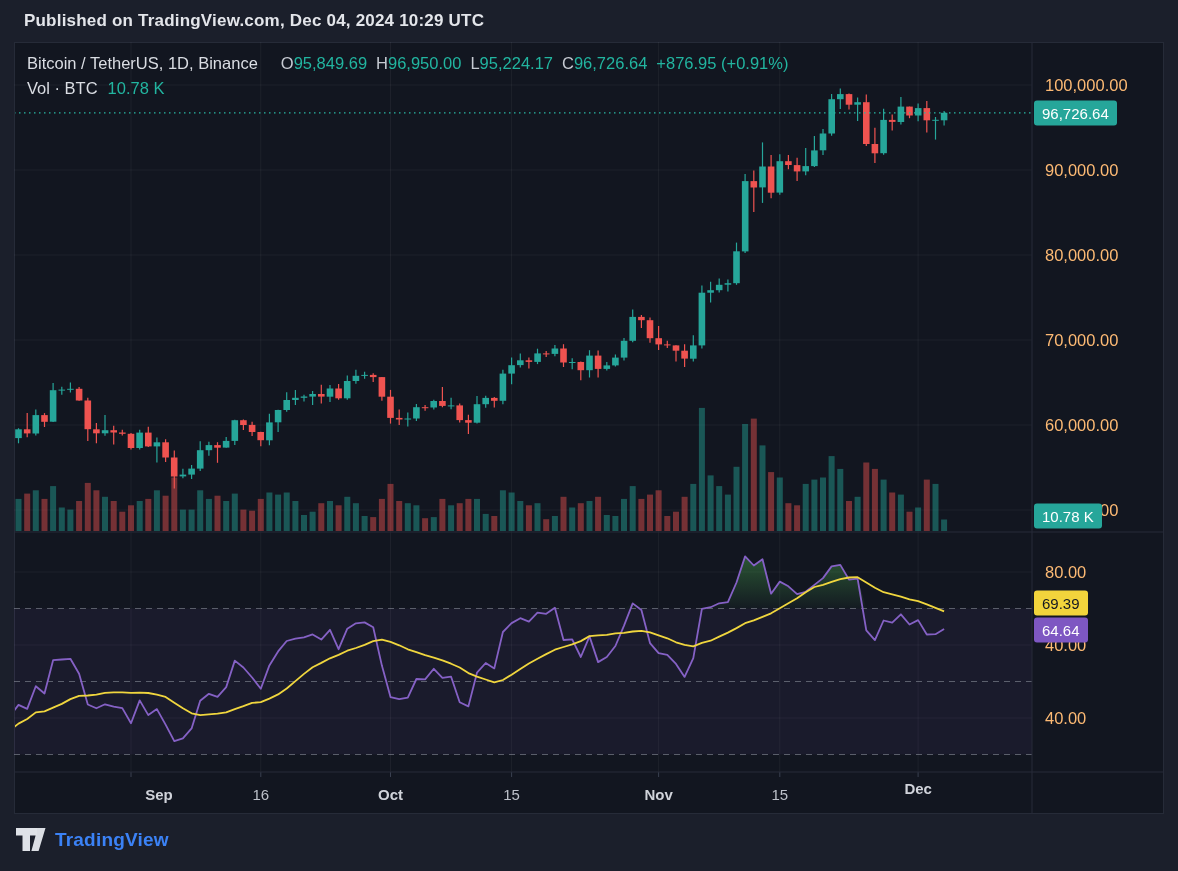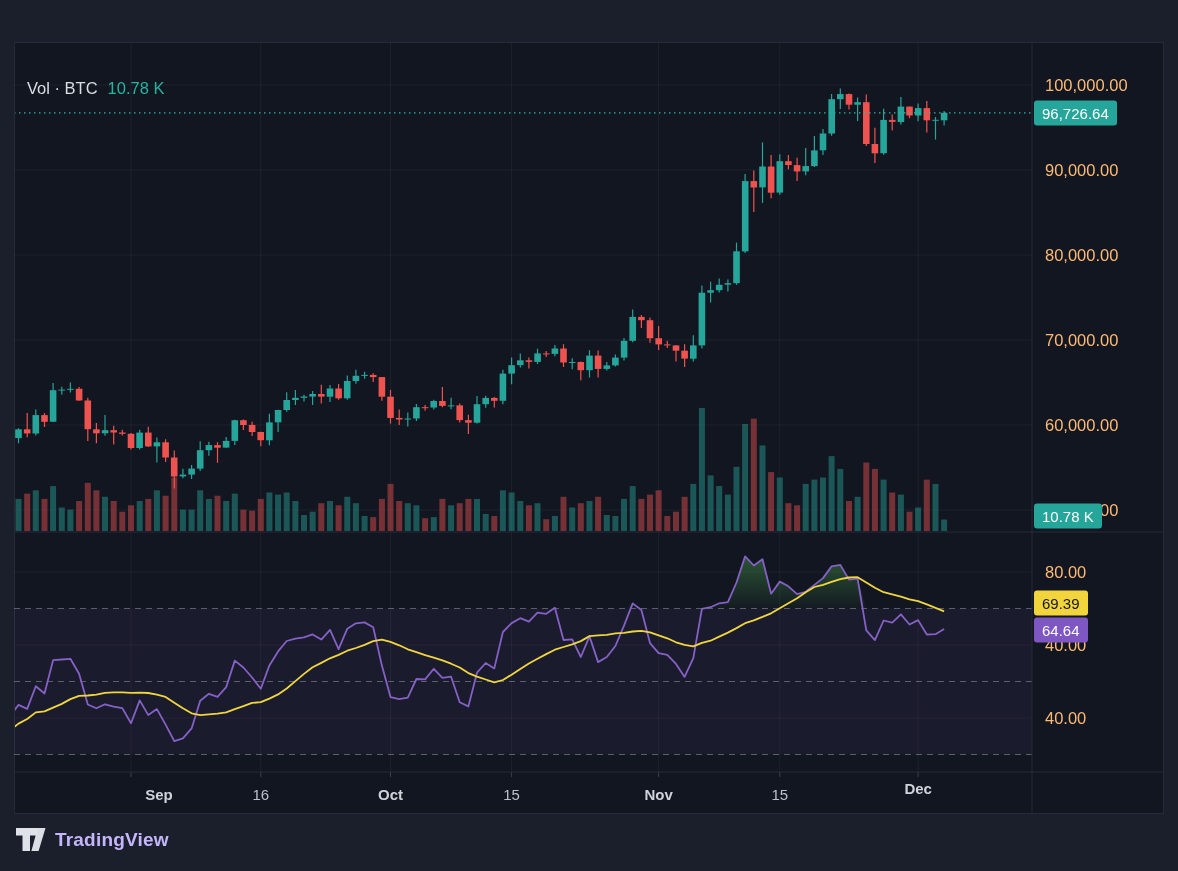--- a/index.html
+++ b/index.html
@@ -21,26 +21,27 @@
   .axis-label{position:absolute;left:1045px;transform:translateY(-50%);font-size:16.5px;color:#fdba74;white-space:nowrap;}
   .time-label{position:absolute;transform:translate(-50%,0);top:786px;font-size:15px;color:#bcc0c9;}
   .time-label.bold{font-weight:700;color:#d0d3da;}
   .badge{position:absolute;left:1034px;transform:translateY(-50%);border-radius:3px;font-size:15px;
          padding:4px 8px;color:#fff;white-space:nowrap;}
   #price-badge{background:#26a69a;}
   #vol-badge{background:#26a69a;}
   #rsi-ma-badge{background:#f2d43c;color:#131722;}
   #rsi-badge{background:#7e57c2;}
   #footer{left:16px;top:828px;display:flex;align-items:center;gap:9px;}
-  #footer .brand{font-size:19px;font-weight:700;color:#c4b5fd;letter-spacing:.2px;}
+  #footer .brand{font-size:19px;font-weight:700;color:#3b82f6;letter-spacing:.2px;}
 </style>
 </head>
 <body>
 
 <div id="stage">
+  <div id="published" class="abs">Published on TradingView.com, Dec 04, 2024 10:29 UTC</div>
 
   <div id="chart-bg" class="abs"></div>
   <div id="svg-holder" class="abs" style="left:0;top:0;"><svg width="1178" height="871">
    <defs>
     <clipPath id="mainClip">
             <rect x="15" y="43" width="1016" height="488"></rect>
           </clipPath>
     <clipPath id="rsiClip">
             <rect x="15" y="533" width="1016" height="238"></rect>
           </clipPath>
@@ -409,20 +410,23 @@
         <g clip-path="url(#rsiClip)">
   <path d="M-102.6,608.5 L-102.6,608.5 L-93.9,608.5 L-85.3,608.5 L-76.6,608.5 L-68.0,608.5 L-59.3,608.5 L-50.7,608.5 L-42.0,608.5 L-33.3,608.5 L-24.7,608.5 L-16.1,608.5 L-7.4,608.5 L1.3,608.5 L9.9,608.5 L18.5,608.5 L27.2,608.5 L35.8,608.5 L44.5,608.5 L53.1,608.5 L61.8,608.5 L70.4,608.5 L79.1,608.5 L87.8,608.5 L96.4,608.5 L105.0,608.5 L113.7,608.5 L122.3,608.5 L131.0,608.5 L139.7,608.5 L148.3,608.5 L156.9,608.5 L165.6,608.5 L174.3,608.5 L182.9,608.5 L191.6,608.5 L200.2,608.5 L208.9,608.5 L217.5,608.5 L226.2,608.5 L234.8,608.5 L243.4,608.5 L252.1,608.5 L260.8,608.5 L269.4,608.5 L278.1,608.5 L286.7,608.5 L295.4,608.5 L304.0,608.5 L312.6,608.5 L321.3,608.5 L330.0,608.5 L338.6,608.5 L347.3,608.5 L355.9,608.5 L364.6,608.5 L373.2,608.5 L381.9,608.5 L390.5,608.5 L399.2,608.5 L407.8,608.5 L416.4,608.5 L425.1,608.5 L433.8,608.5 L442.4,608.5 L451.1,608.5 L459.7,608.5 L468.4,608.5 L477.0,608.5 L485.7,608.5 L494.3,608.5 L502.9,608.5 L511.6,608.5 L520.3,608.5 L528.9,608.5 L537.5,608.5 L546.2,608.5 L554.9,607.8 L563.5,608.5 L572.2,608.5 L580.8,608.5 L589.5,608.5 L598.1,608.5 L606.8,608.5 L615.4,608.5 L624.0,608.5 L632.7,603.4 L641.4,608.5 L650.0,608.5 L658.6,608.5 L667.3,608.5 L676.0,608.5 L684.6,608.5 L693.3,608.5 L701.9,608.5 L710.6,607.2 L719.2,603.3 L727.9,602.2 L736.5,582.5 L745.1,556.4 L753.8,565.5 L762.5,559.2 L771.1,593.7 L779.8,581.6 L788.4,586.3 L797.1,594.1 L805.7,591.8 L814.4,584.9 L823.0,578.1 L831.6,566.4 L840.3,564.9 L849.0,579.6 L857.6,578.6 L866.3,608.5 L874.9,608.5 L883.6,608.5 L892.2,608.5 L900.9,608.5 L909.5,608.5 L918.1,608.5 L926.8,608.5 L935.5,608.5 L944.1,608.5 L944.1,608.5 Z" fill="url(#obGrad)"></path>
   <polyline points="-102.6,801.9 -93.9,774.0 -85.3,777.8 -76.6,707.7 -68.0,712.9 -59.3,712.3 -50.7,726.4 -42.0,720.1 -33.3,707.7 -24.7,720.6 -16.1,728.2 -7.4,714.3 1.3,708.2 9.9,716.0 18.5,704.9 27.2,708.9 35.8,686.2 44.5,693.5 53.1,660.2 61.8,659.5 70.4,658.8 79.1,673.8 87.8,704.5 96.4,708.3 105.0,704.3 113.7,706.7 122.3,708.1 131.0,723.3 139.7,700.4 148.3,715.1 156.9,709.1 165.6,724.6 174.3,741.2 182.9,738.3 191.6,728.4 200.2,700.8 208.9,693.8 217.5,696.9 226.2,687.1 234.8,660.6 243.4,667.5 252.1,677.5 260.8,688.7 269.4,665.4 278.1,651.4 286.7,641.0 295.4,638.7 304.0,637.3 312.6,634.4 321.3,639.6 330.0,629.8 338.6,649.2 347.3,628.7 355.9,623.3 364.6,622.4 373.2,627.3 381.9,665.6 390.5,697.1 399.2,699.2 407.8,697.6 416.4,679.0 425.1,679.4 433.8,668.8 442.4,677.8 451.1,676.7 459.7,702.3 468.4,706.4 477.0,672.7 485.7,663.0 494.3,668.4 502.9,632.0 511.6,623.1 520.3,618.2 528.9,621.6 537.5,612.6 546.2,613.8 554.9,607.8 563.5,640.0 572.2,639.3 580.8,657.0 589.5,636.4 598.1,662.1 606.8,657.0 615.4,646.0 624.0,625.6 632.7,603.4 641.4,610.0 650.0,643.1 658.6,653.2 667.3,654.9 676.0,663.9 684.6,676.9 693.3,658.2 701.9,608.9 710.6,607.2 719.2,603.3 727.9,602.2 736.5,582.5 745.1,556.4 753.8,565.5 762.5,559.2 771.1,593.7 779.8,581.6 788.4,586.3 797.1,594.1 805.7,591.8 814.4,584.9 823.0,578.1 831.6,566.4 840.3,564.9 849.0,579.6 857.6,578.6 866.3,630.4 874.9,640.1 883.6,620.5 892.2,622.7 900.9,614.3 909.5,624.5 918.1,620.1 926.8,634.5 935.5,634.2 944.1,629.0 " fill="none" stroke="#8561c5" stroke-width="1.8" stroke-linejoin="round"></polyline>
   <polyline points="9.9,730.6 18.5,723.6 27.2,719.0 35.8,712.4 44.5,711.4 53.1,707.7 61.8,703.9 70.4,699.1 79.1,695.8 87.8,695.5 96.4,694.6 105.0,692.9 113.7,692.4 122.3,692.4 131.0,692.9 139.7,692.6 148.3,693.0 156.9,694.7 165.6,696.9 174.3,702.7 182.9,708.3 191.6,713.3 200.2,715.2 208.9,714.4 217.5,713.6 226.2,712.4 234.8,709.1 243.4,706.2 252.1,702.9 260.8,702.1 269.4,698.6 278.1,694.4 286.7,688.5 295.4,681.1 304.0,673.9 312.6,667.2 321.3,662.9 330.0,658.3 338.6,654.9 347.3,650.7 355.9,648.0 364.6,644.8 373.2,641.2 381.9,639.6 390.5,641.8 399.2,645.3 407.8,649.3 416.4,652.2 425.1,655.2 433.8,657.6 442.4,660.4 451.1,663.7 459.7,667.5 468.4,673.1 477.0,676.6 485.7,679.5 494.3,682.4 502.9,680.0 511.6,674.7 520.3,669.0 528.9,663.5 537.5,658.8 546.2,654.1 554.9,649.7 563.5,647.0 572.2,644.4 580.8,641.1 589.5,636.1 598.1,635.4 606.8,634.9 615.4,633.3 624.0,632.9 632.7,631.5 641.4,630.9 650.0,632.4 658.6,635.3 667.3,638.3 676.0,642.3 684.6,644.9 693.3,646.3 701.9,642.8 710.6,640.7 719.2,636.6 727.9,632.6 736.5,628.1 745.1,623.2 753.8,620.4 762.5,616.8 771.1,613.3 779.8,608.2 788.4,603.3 797.1,598.3 805.7,592.2 814.4,587.0 823.0,584.8 831.6,581.9 840.3,579.1 849.0,577.5 857.6,577.2 866.3,582.5 874.9,587.8 883.6,592.2 892.2,594.3 900.9,596.6 909.5,599.3 918.1,601.2 926.8,604.3 935.5,607.8 944.1,611.4 " fill="none" stroke="#f0d63e" stroke-width="1.8" stroke-linejoin="round"></polyline>
         </g>
         <line x1="1032" y1="42" x2="1032" y2="814" stroke="#262b38"></line>
       <line x1="14" y1="532" x2="1164" y2="532" stroke="#262b38"></line>
       <line x1="14" y1="772" x2="1164" y2="772" stroke="#262b38"></line>
       </svg></div>
 
+  <div id="legend1" class="abs legend-row">
+    <span class="sym">Bitcoin / TetherUS, 1D, Binance</span><span class="lbl">O</span><span class="val">95,849.69</span><span class="lbl">H</span><span class="val">96,950.00</span><span class="lbl">L</span><span class="val">95,224.17</span><span class="lbl">C</span><span class="val">96,726.64</span><span class="chg">+876.95 (+0.91%)</span>
+  </div>
   <div id="legend2" class="abs legend-row">
     <span class="sym" style="margin-right:10px">Vol · BTC</span><span class="val">10.78 K</span>
   </div>
 
   <div id="price-axis" class="abs" style="left:1032px;top:42px;width:132px;height:730px;">
       <div class="axis-label" style="top: 43px; left: 13px; position: absolute;">100,000.00</div>
       <div class="axis-label" style="top: 128px; left: 13px; position: absolute;">90,000.00</div>
       <div class="axis-label" style="top: 213px; left: 13px; position: absolute;">80,000.00</div>
       <div class="axis-label" style="top: 298px; left: 13px; position: absolute;">70,000.00</div>
       <div class="axis-label" style="top: 383px; left: 13px; position: absolute;">60,000.00</div>

